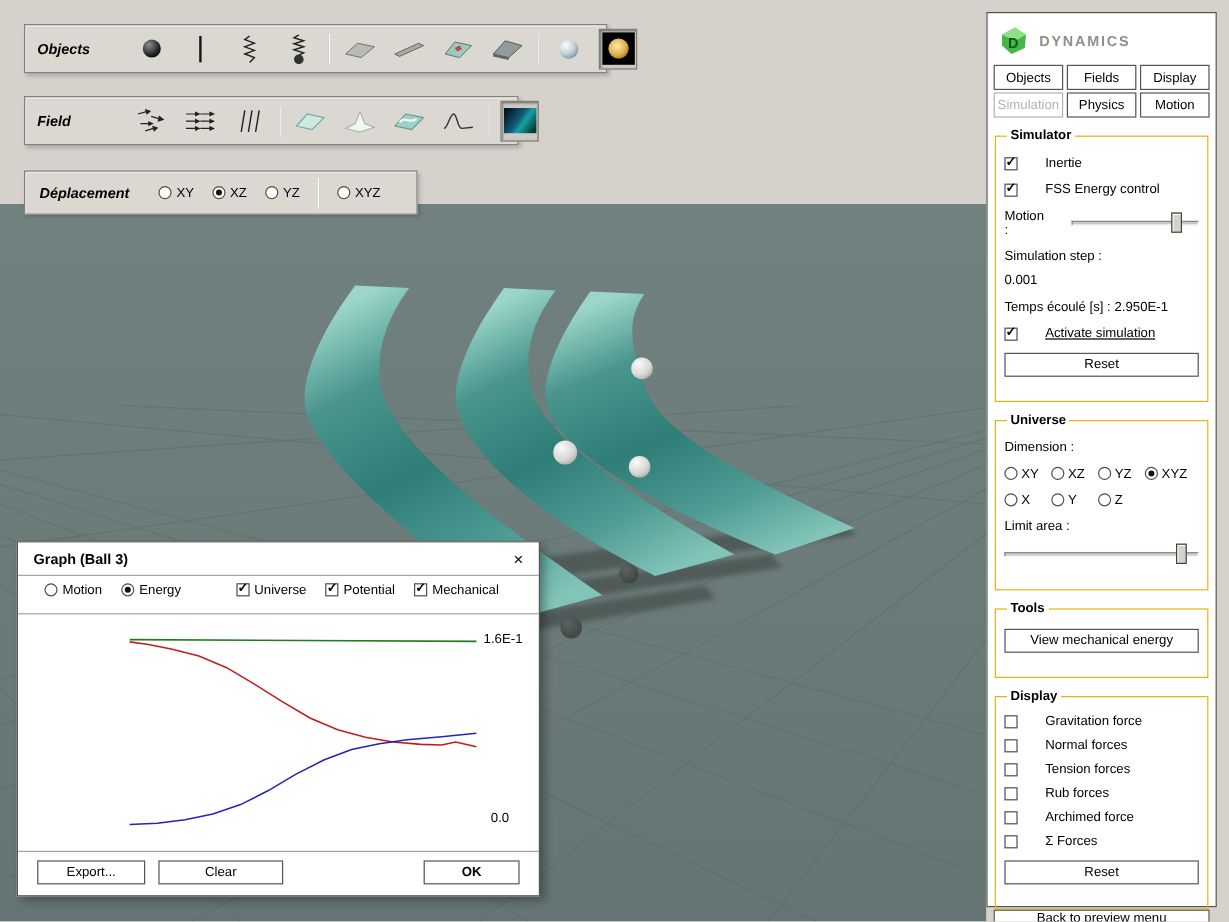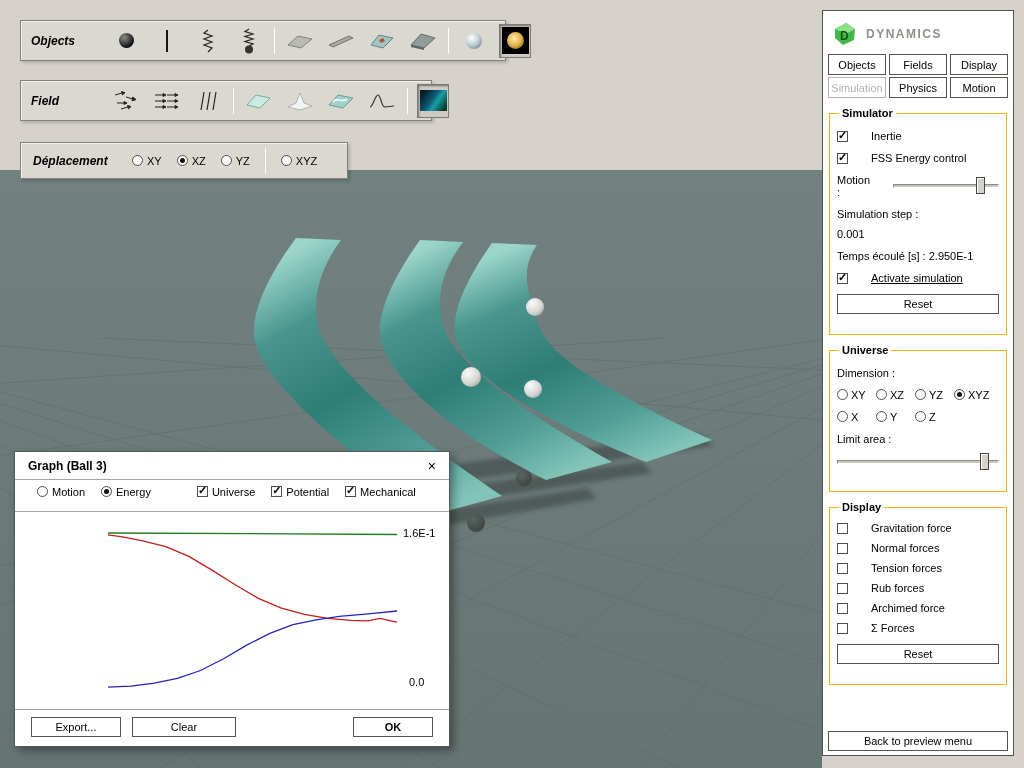--- a/index.html
+++ b/index.html
@@ -430,20 +430,24 @@
         <span>Z</span>
       </label>
     </div>
     <div class="p-text">Limit area :</div>
     <div class="slider full">
       <div class="track"></div>
       <div class="thumb" style="left:88%"></div>
     </div>
   </fieldset>
 
+  <fieldset>
+    <legend>Tools</legend>
+    <button class="wide-btn">View mechanical energy</button>
+  </fieldset>
 
   <fieldset>
     <legend>Display</legend>
     <div class="p-row tight">
       <span class="cb"></span>
       <span>Gravitation force</span>
     </div>
     <div class="p-row tight">
       <span class="cb"></span>
       <span>Normal forces</span>

